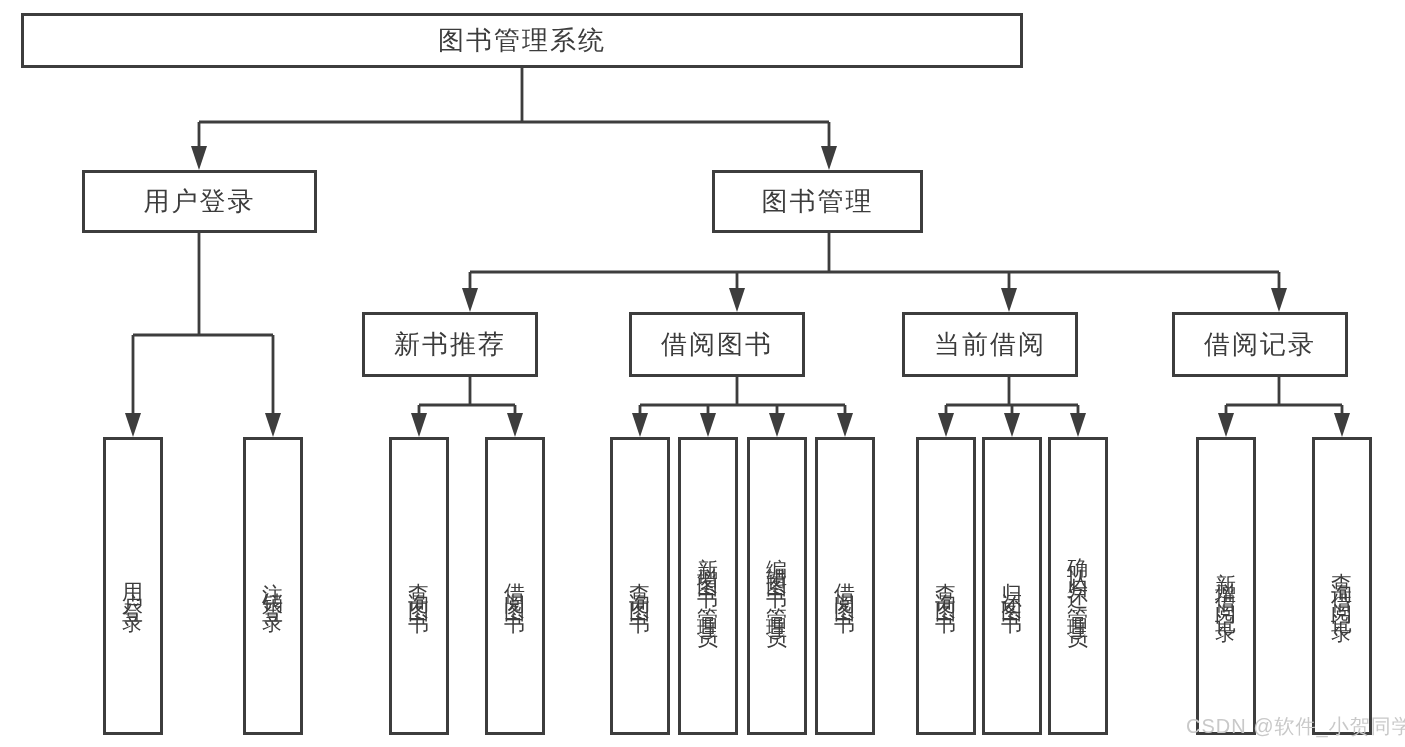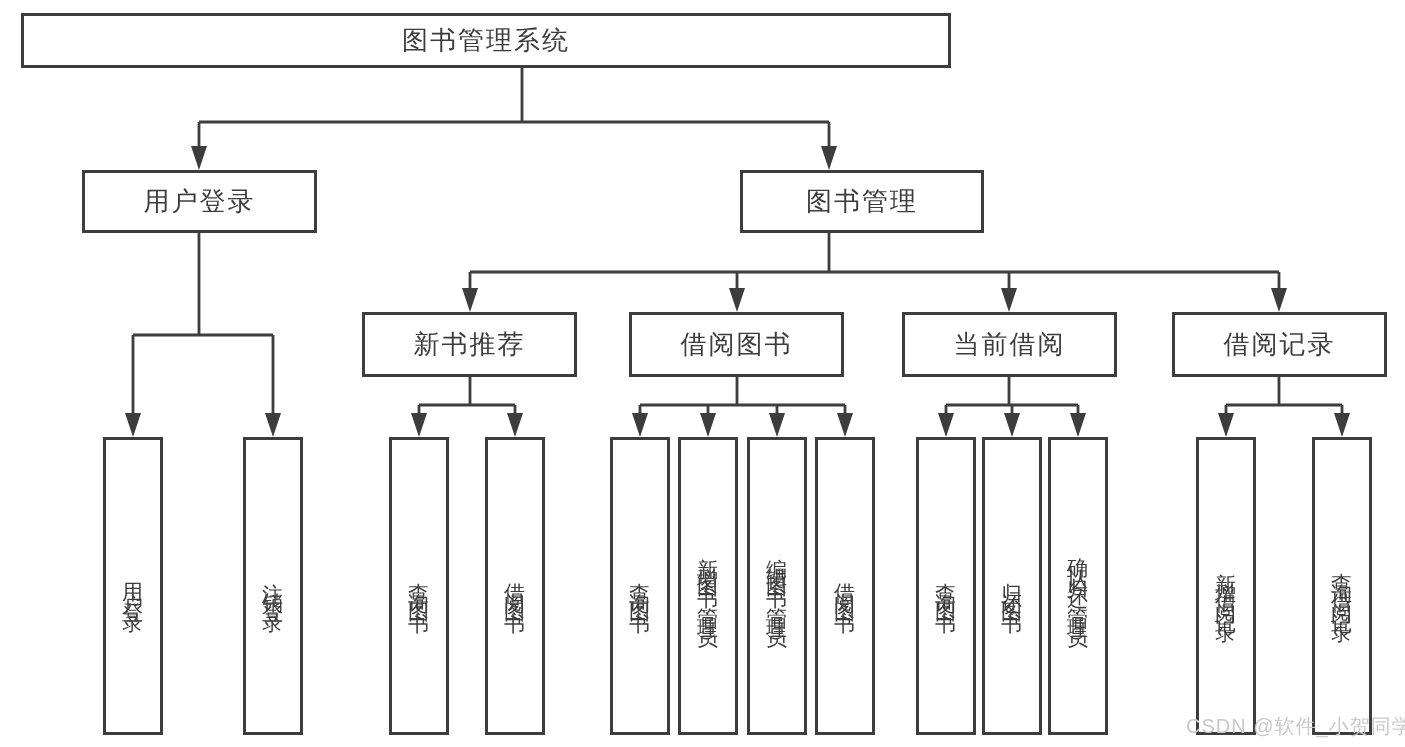--- a/index.html
+++ b/index.html
@@ -15,26 +15,26 @@
   .h-node{font-size:26px;letter-spacing:2px;white-space:nowrap;}
   .v-node{
     writing-mode:vertical-rl;text-orientation:mixed;
     font-size:21px;letter-spacing:10px;line-height:1;
   }
   .watermark{
     position:absolute;left:1186px;top:713px;font-size:20px;color:#c9c9c9;
     white-space:nowrap;z-index:10;letter-spacing:1px;
   }
   
-  #n-root{left:21px;top:13px;width:930px;height:55px;}
+  #n-root{left:21px;top:13px;width:1002px;height:55px;}
   
   #n-login{left:82px;top:170px;width:235px;height:63px;}
-  #n-mgmt{left:740px;top:170px;width:244px;height:63px;}
+  #n-mgmt{left:712px;top:170px;width:211px;height:63px;}
   
-  .l2{top:312px;width:215px;height:65px;}
+  .l2{top:312px;width:176px;height:65px;}
   #n-recommend{left:362px;}
   #n-borrow{left:629px;}
   #n-current{left:902px;}
   #n-record{left:1172px;}
   
   .leaf{top:437px;width:60px;height:298px;}
   #lf-userlogin{left:103px;}
   #lf-logout{left:243px;}
   #lf-query1{left:389px;}
   #lf-borrow1{left:485px;}

